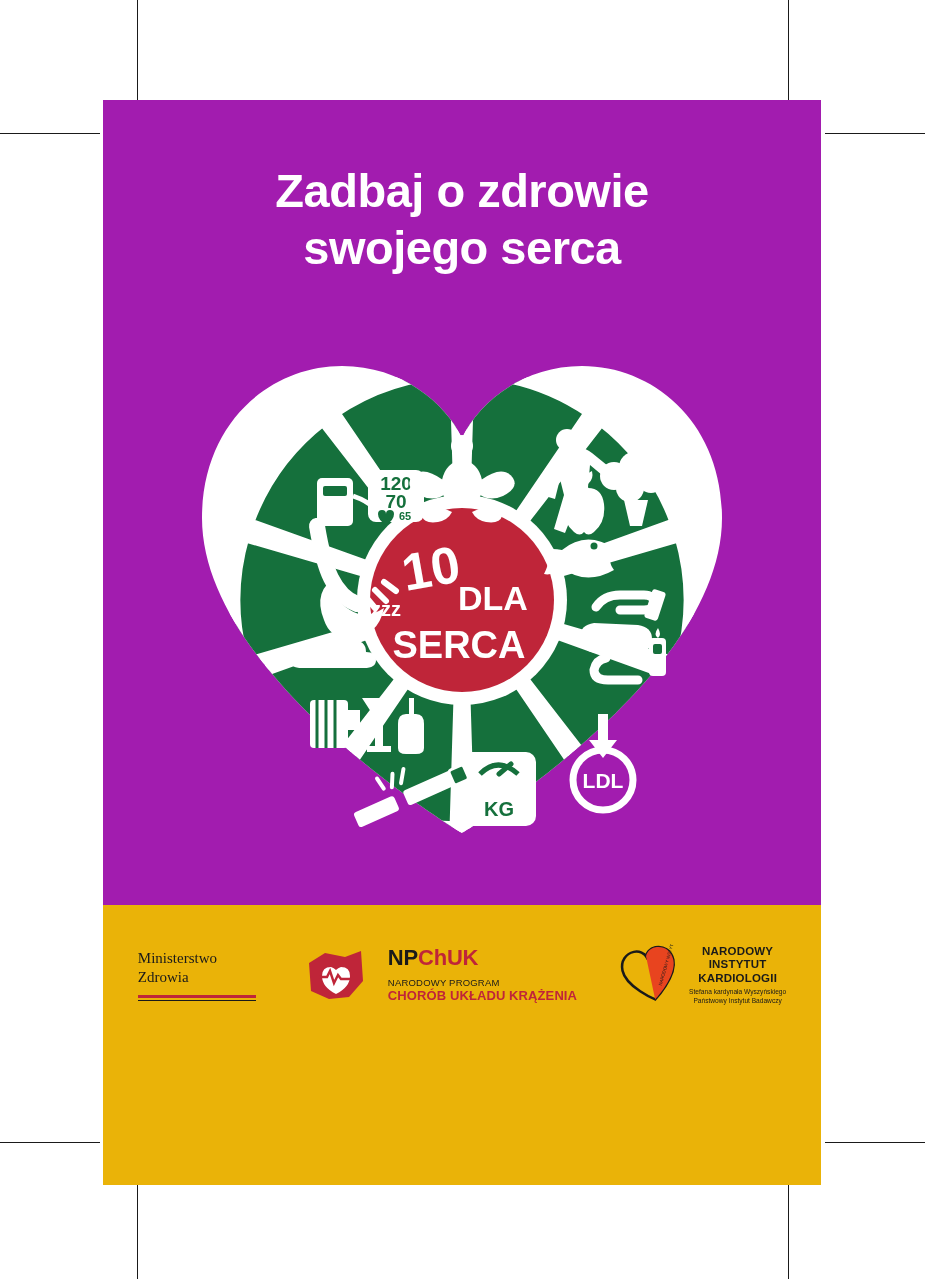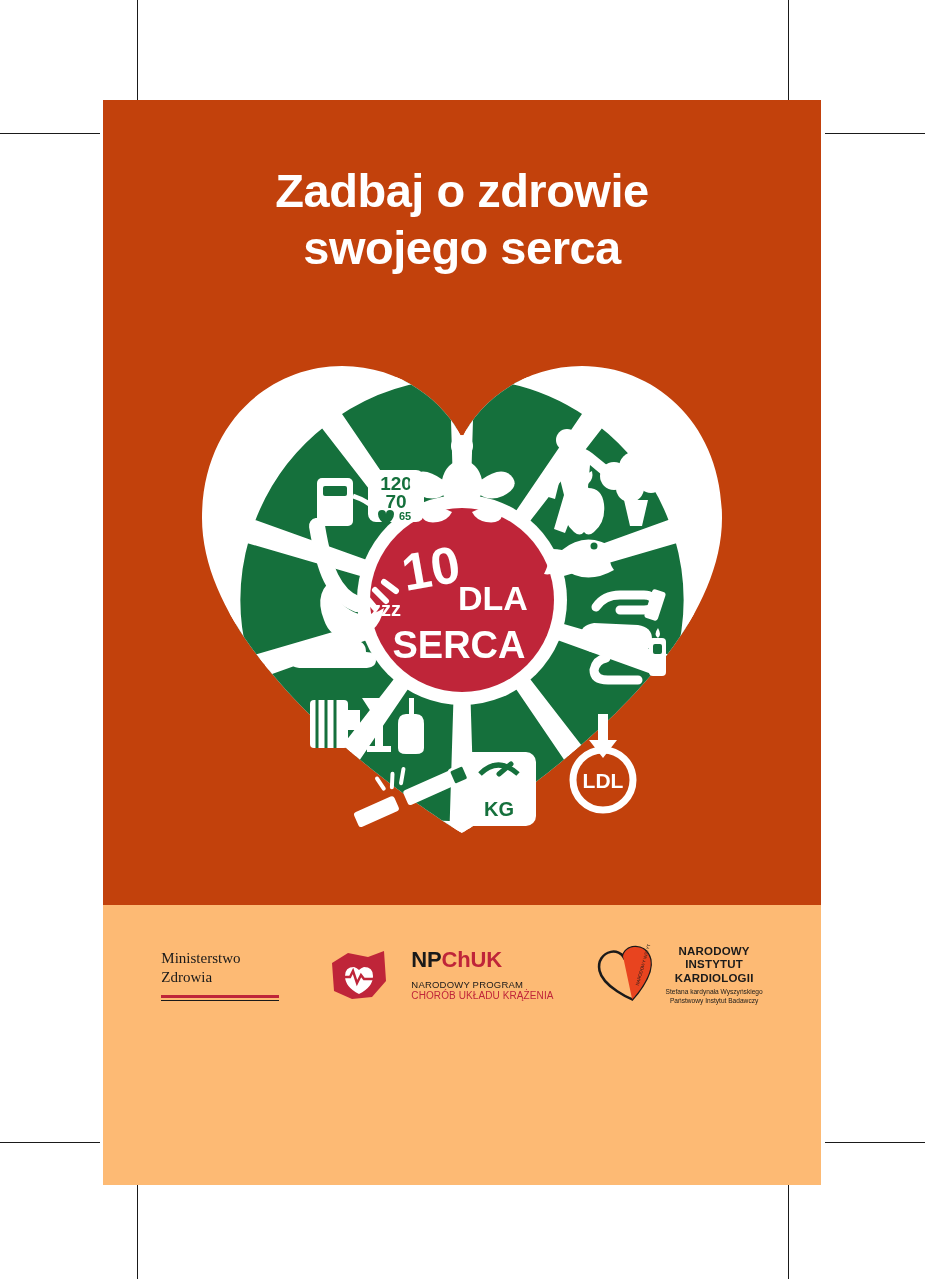--- a/index.html
+++ b/index.html
@@ -28,21 +28,21 @@
     background: #8a1020;
   }
 
   
   .poster {
     position: absolute;
     left: 103px;
     top: 100px;
     width: 718px;
     height: 805px;
-    background: #c2410c;
+    background: #a21caf;
   }
 
   .poster-title {
     position: absolute;
     top: 62px;
     left: 0;
     width: 100%;
     text-align: center;
     color: #ffffff;
     font-size: 47px;
@@ -63,21 +63,21 @@
   }
   .heart-wrap svg { display: block; width: 100%; height: 100%; }
 
   
   .footer {
     position: absolute;
     left: 103px;
     top: 905px;
     width: 718px;
     height: 280px;
-    background: #fdba74;
+    background: #eab308;
   }
 
   .logos {
     position: absolute;
     top: 20px;
     left: 0;
     width: 100%;
     height: 100px;
     display: flex;
     align-items: center;
@@ -122,22 +122,22 @@
     color: #1a1a1a;
   }
   .npchuk-text .np-line1 .ch { color: #bf2539; }
   .npchuk-text .np-line2 {
     font-size: 9.5px;
     letter-spacing: 0.2px;
     color: #1a1a1a;
     margin-top: 8px;
   }
   .npchuk-text .np-line3 {
-    font-size: 10px;
-    font-weight: normal;
+    font-size: 13px;
+    font-weight: bold;
     letter-spacing: 0.1px;
     color: #bf2539;
     text-align: center;
   }
 
   .logo-nik {
     display: flex;
     align-items: center;
     gap: 8px;
     text-align: center;

